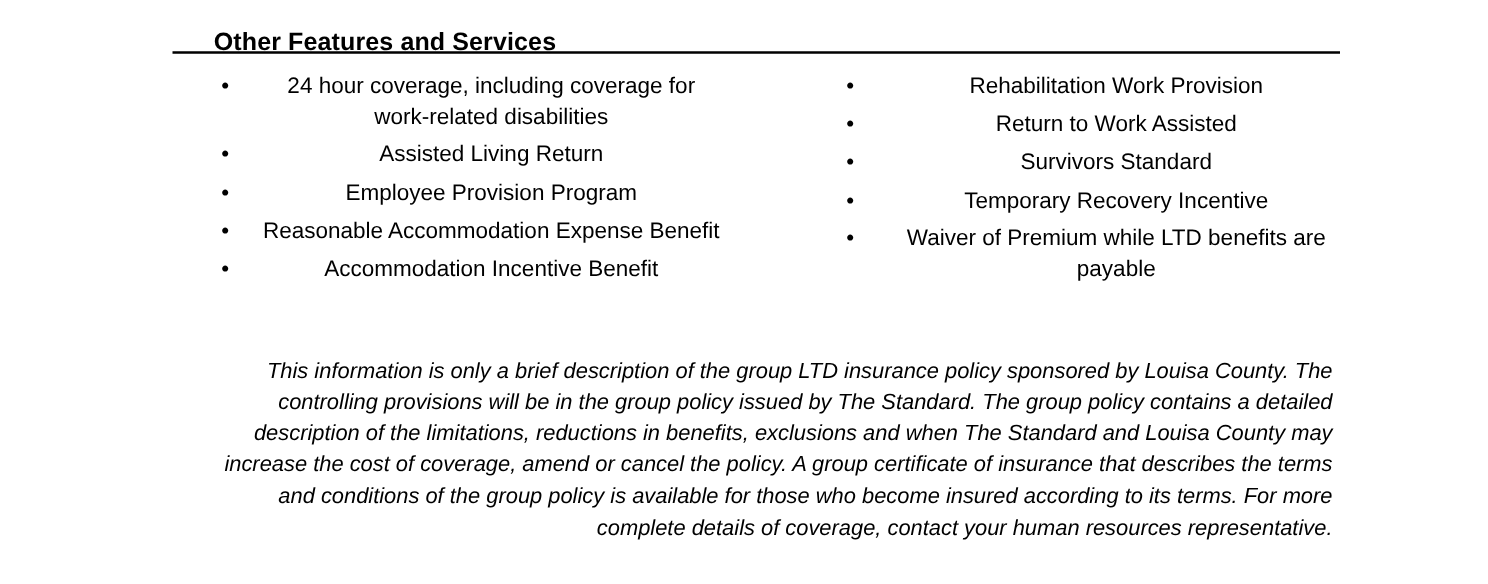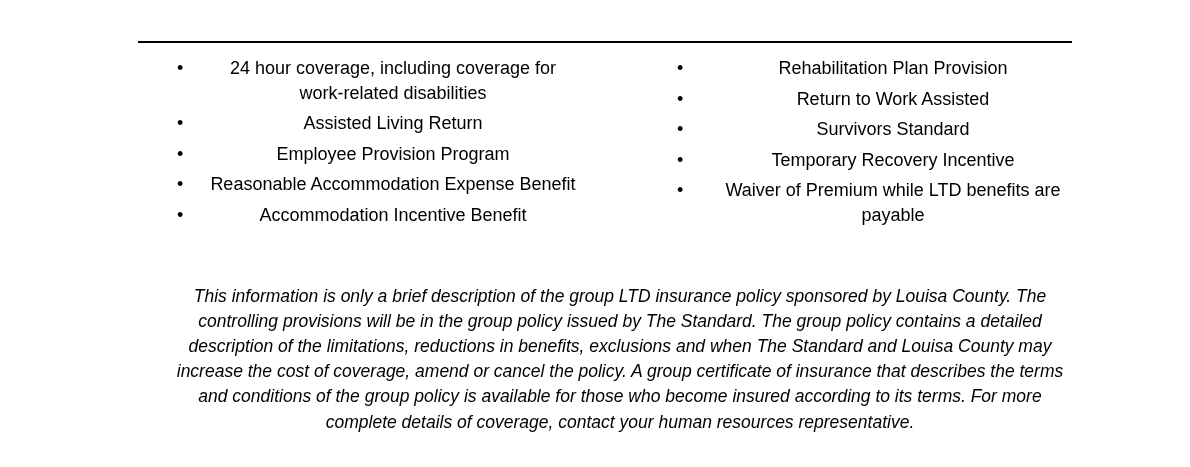--- a/index.html
+++ b/index.html
@@ -89,28 +89,29 @@
 
   
   .disclaimer {
     position: absolute;
     left: 174px;
     top: 266px;
     width: 892px;
     font-size: 17.5px;
     font-style: italic;
     line-height: 25.2px;
-    text-align: center;
+    text-align: right;
   }
 </style>
 </head>
 <body>
 
 <div class="page">
 
+  <h1 class="section-heading">Other Features and Services</h1>
 
   <div class="heading-rule"></div>
 
   <div class="bullet-columns">
 
     <div class="bullet-col left">
       <ul class="bullet-list">
         <li class="bullet-item">
           <span class="bullet-dot">•</span>
           <span class="bullet-text">24 hour coverage, including coverage for work-related disabilities</span>
@@ -131,21 +132,21 @@
           <span class="bullet-dot">•</span>
           <span class="bullet-text">Accommodation Incentive Benefit</span>
         </li>
       </ul>
     </div>
 
     <div class="bullet-col right">
       <ul class="bullet-list">
         <li class="bullet-item">
           <span class="bullet-dot">•</span>
-          <span class="bullet-text">Rehabilitation Plan Provision</span>
+          <span class="bullet-text">Rehabilitation Work Provision</span>
         </li>
         <li class="bullet-item">
           <span class="bullet-dot">•</span>
           <span class="bullet-text">Return to Work Assisted</span>
         </li>
         <li class="bullet-item">
           <span class="bullet-dot">•</span>
           <span class="bullet-text">Survivors Standard</span>
         </li>
         <li class="bullet-item">

